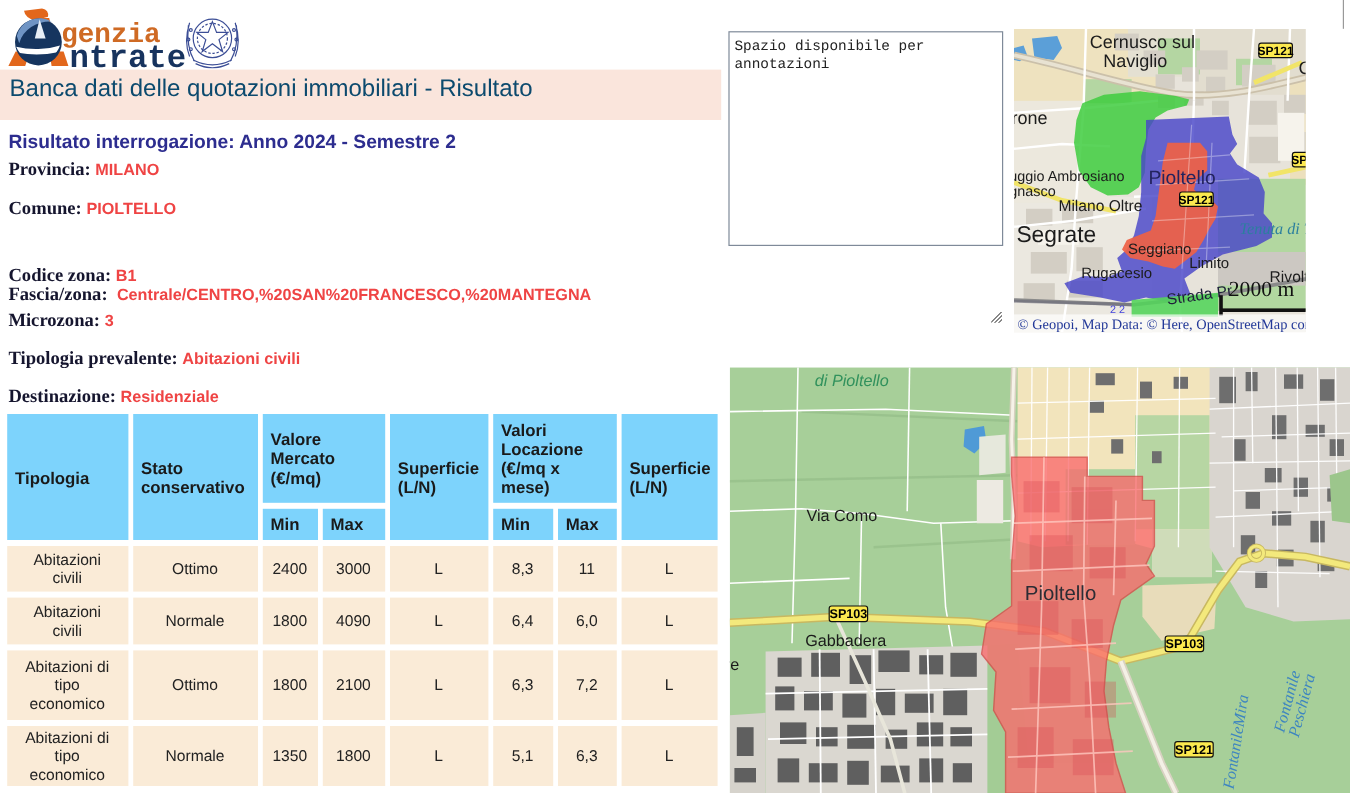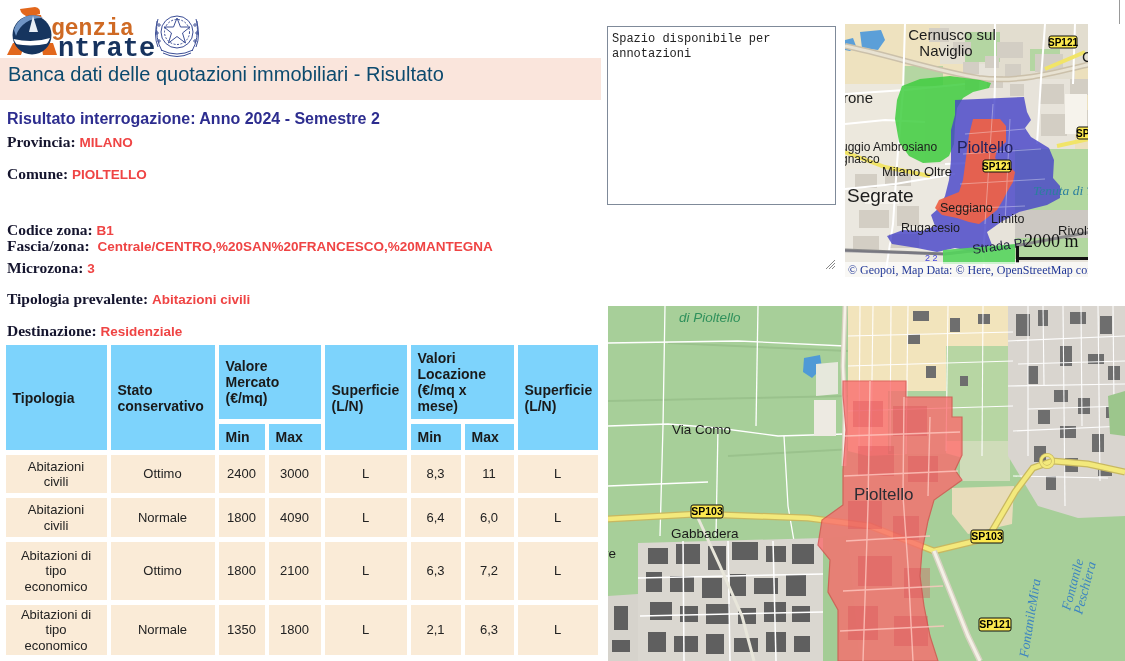--- a/index.html
+++ b/index.html
@@ -119,21 +119,21 @@
         <td class="d">6,3</td>
         <td class="d">7,2</td>
         <td class="d">L</td>
 </tr>
 <tr style="height:50px;">
   <td class="d">Abitazioni di<br>tipo<br>economico</td>
         <td class="d">Normale</td>
         <td class="d">1350</td>
         <td class="d">1800</td>
         <td class="d">L</td>
-        <td class="d">2,1</td>
+        <td class="d">5,1</td>
         <td class="d">6,3</td>
         <td class="d">L</td>
 </tr>
 </tbody>
   </table>
 
 <div class="abs" id="annot">Spazio disponibile per
 annotazioni</div>
 <div class="abs" id="grip"></div>
 <div class="abs" id="topline"></div>

